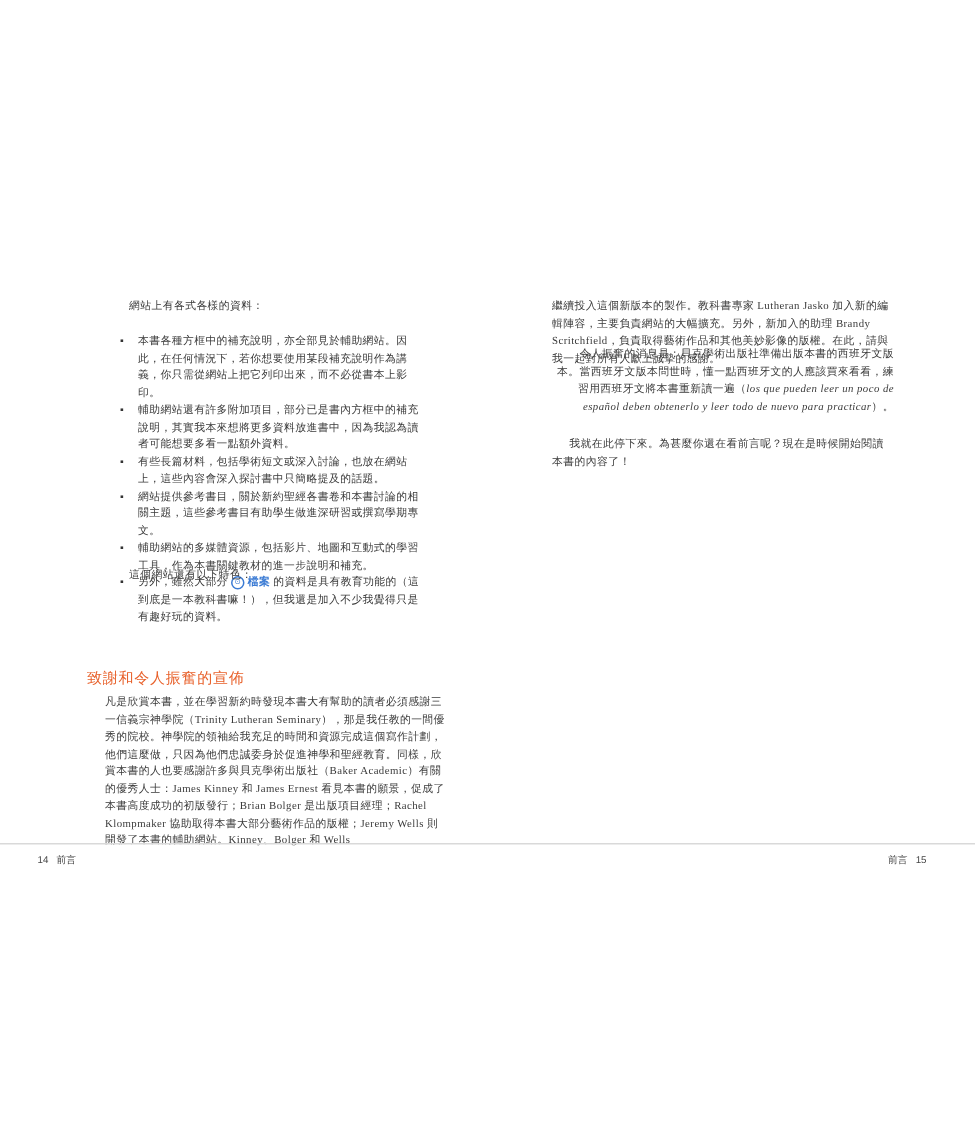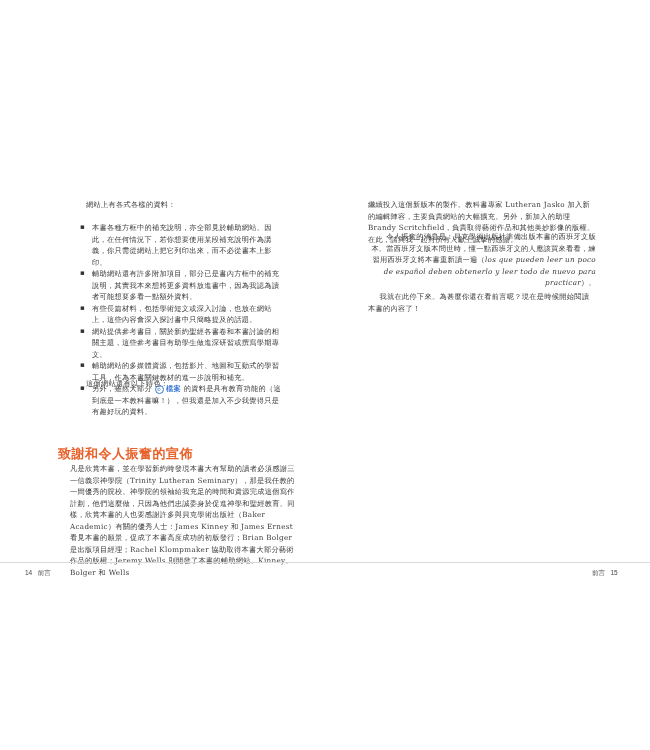--- a/index.html
+++ b/index.html
@@ -1,27 +1,27 @@
 <!DOCTYPE html>
 <html><head>
 <meta charset="utf-8">
 <style>
   html, body { margin:0; padding:0; }
   body { width:650px; height:750px; background:#ffffff; position:relative; overflow:hidden;
          font-family:"DejaVu Serif", serif; color:#333; }
   .page { position:absolute; top:0; height:560px; }
   .left { left:0; width:325px; }
   .right { left:325px; width:325px; }
-  .text { font-size:7.2px; line-height:11.5px; color:#3a3a3a; letter-spacing:0.3px; }
+  .text { font-size:7.2px; line-height:11.5px; color:#3a3a3a; letter-spacing:0.3px;font-family:Liberation Serif, serif; }
   .lp { position:absolute; left:86px; width:200px; }
   .bullets { position:absolute; left:80px; width:206px; margin:0; padding:0; list-style:none; }
   .bullets li { position:relative; padding-left:12px; margin:0; }
   .bullets li::before { content:"\25AA"; position:absolute; left:0; top:0; font-size:7px; color:#333; }
   .heading { position:absolute; left:58px; top:445px; font-family:"DejaVu Sans", sans-serif;
-             font-weight:bold; font-size:13px; color:#e8612b; letter-spacing:0.5px; }
+             font-weight:normal; font-size:10px; color:#e8612b; letter-spacing:0.5px; }
   .body-left { position:absolute; left:70px; top:463px; width:228px; }
   .rp { position:absolute; left:368px; width:228px; }
   .indent { text-indent:1.6em; }
   .inline-icon { display:inline-block; width:7px; height:7px; border-radius:50%; border:1px solid #3b7bd4;
                  font-size:5px; line-height:7px; text-align:center; color:#3b7bd4; vertical-align:middle; }
   .inline-link { color:#3b7bd4; font-weight:bold; }
   em { font-style:italic; }
   .divider { position:absolute; left:0; top:562px; width:650px; height:1px; background:#d9d9d9; }
   .folio { position:absolute; top:569px; font-family:Liberation Sans, sans-serif; font-size:6.5px; color:#444; }
 </style>

